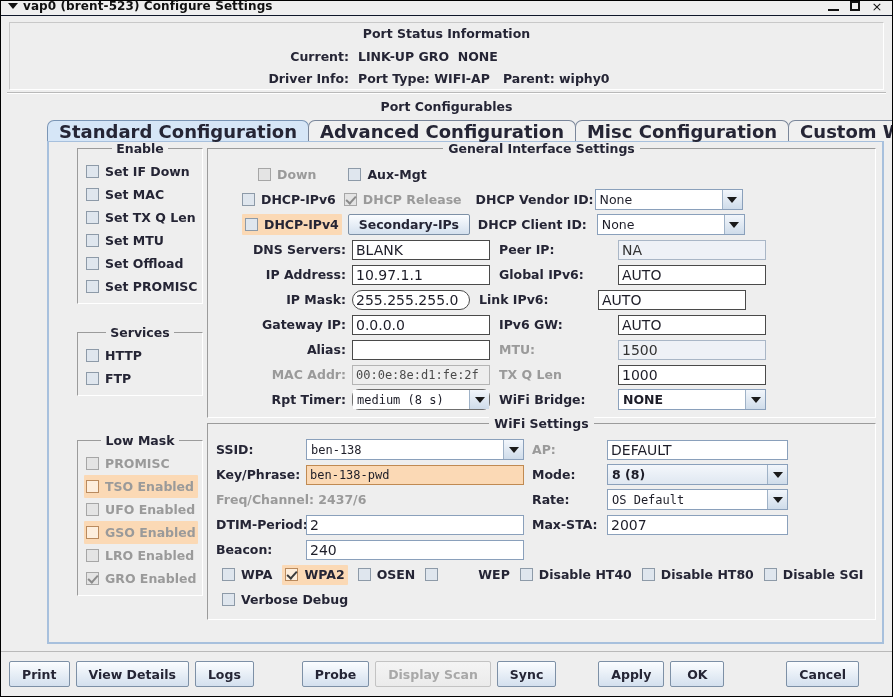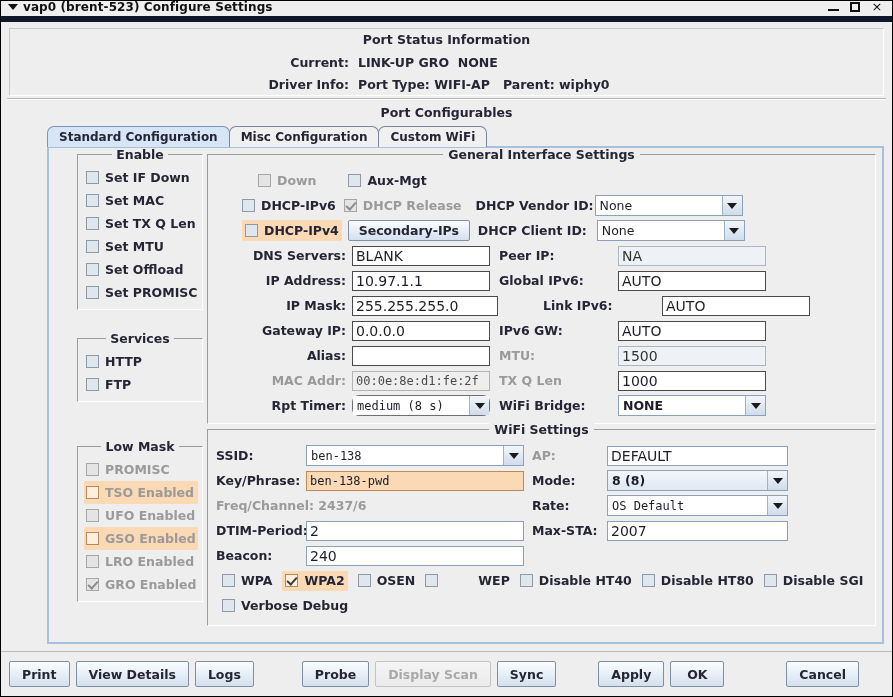--- a/index.html
+++ b/index.html
@@ -16,23 +16,23 @@
   .window {
     width: 893px; height: 697px;
     box-sizing: border-box;
     background: #eeeeee;
     border: 1px solid #000;
     display: flex; flex-direction: column;
     position: relative;
   }
   
   .titlebar {
-    height: 21px;
+    height: 15px;
     background: #efefef;
-    border-bottom: 6px solid #0f172a;
+    border-bottom: 1px solid #0f172a;
     display: flex; align-items: center;
     padding: 0 4px 4px 6px;
     flex: 0 0 auto;
     box-sizing: border-box;
   }
   .tb-menu-arrow {
     width: 12px; height: 12px;
     display: inline-flex; align-items: center; justify-content: center;
     margin-right: 4px;
   }
@@ -116,21 +116,21 @@
     padding-left: 46px;
     height: 22px;
     position: relative;
     z-index: 3;
   }
   .tab {
     height: 21px;
     box-sizing: border-box;
     padding: 0 11px;
     display: flex; align-items: center;
-    font-weight: bold; font-size: 12px;
+    font-weight: bold; font-size: 18px;
     color: #252535;
     background: #f0f0f0;
     border: 1px solid #7a869a;
     border-bottom: none;
     border-radius: 7px 7px 0 0;
     margin-right: -1px;
     white-space: nowrap;
   }
   .tab.active {
     background: #d6e6f7;
@@ -379,20 +379,21 @@
         </div>
       </div>
     </div>
 
     <div class="hrule"></div>
 
     <div class="pc-title">Port Configurables</div>
 
     <div class="tabstrip">
       <div class="tab active">Standard Configuration</div>
+      <div class="tab">Advanced Configuration</div>
       <div class="tab">Misc Configuration</div>
       <div class="tab">Custom WiFi</div>
     </div>
 
     <div class="tabbody">
 
       <div class="leftcol">
 
         <div class="group" style="padding-top:11px;">
           <div class="gtitle"><span>Enable</span></div>
@@ -526,23 +527,23 @@
             <span style="width:6px;"></span>
             <span class="txt dark" style="width:138px;">10.97.1.1</span>
             <span style="width:9px;"></span>
             <span class="lbl left" style="width:119px;">Global IPv6:</span>
             <span class="txt dark" style="width:148px;">AUTO</span>
           </div>
 
           <div class="frow">
             <span class="lbl" style="width:130px;">IP Mask:</span>
             <span style="width:6px;"></span>
-            <span class="txt dark" style="width:146px;">255.255.255.0</span>
+            <span class="txt dark" style="width:118px;border-radius:10px;">255.255.255.0</span>
             <span style="width:9px;"></span>
-            <span class="lbl left" style="width:119px;margin-left:36px;">Link IPv6:</span>
+            <span class="lbl left" style="width:119px;">Link IPv6:</span>
             <span class="txt dark" style="width:148px;">AUTO</span>
           </div>
 
           <div class="frow">
             <span class="lbl" style="width:130px;">Gateway IP:</span>
             <span style="width:6px;"></span>
             <span class="txt dark" style="width:138px;">0.0.0.0</span>
             <span style="width:9px;"></span>
             <span class="lbl left" style="width:119px;">IPv6 GW:</span>
             <span class="txt dark" style="width:148px;">AUTO</span>

